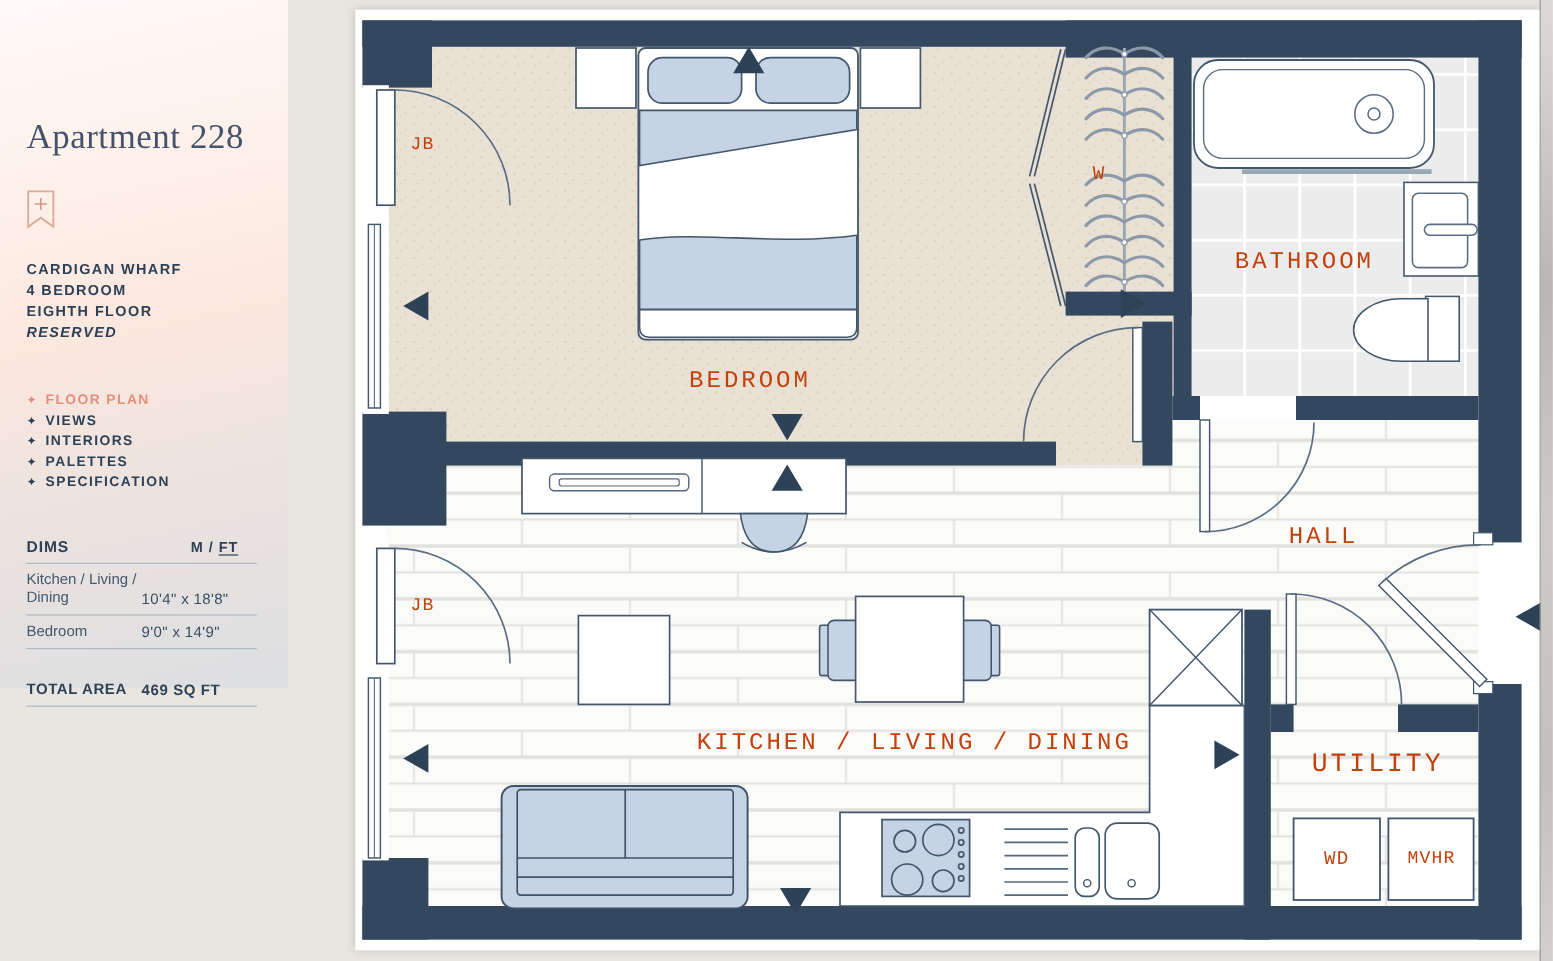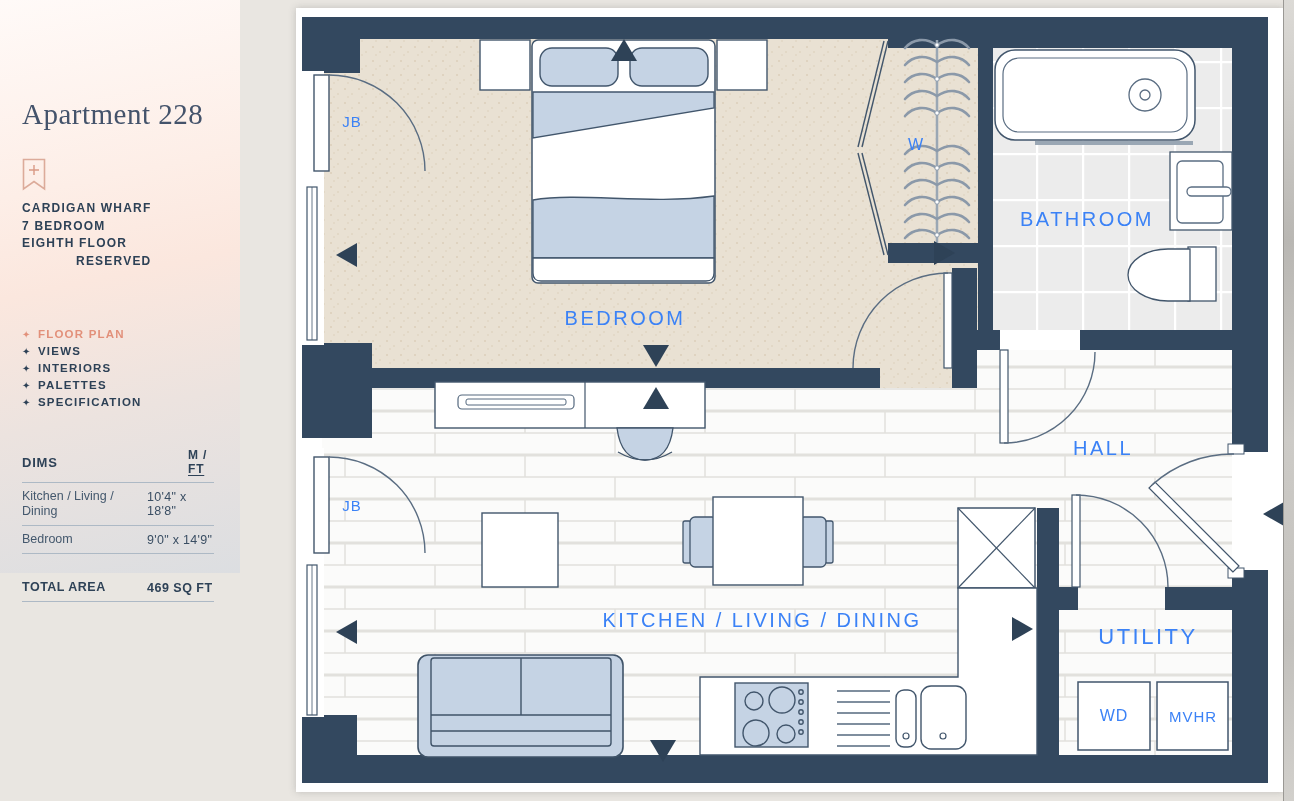--- a/index.html
+++ b/index.html
@@ -12,51 +12,51 @@
   .sidebar{
     position:absolute;left:0;top:0;width:240px;height:573px;
     background:linear-gradient(168deg,#fffaf8 0%,#fdeee7 32%,#fbe7de 48%,#ece3df 70%,#dcdee1 100%);
   }
   .title{
     position:absolute;left:22px;top:98px;margin:0;
     font-family:"Liberation Serif", serif;font-weight:400;
     font-size:29px;color:#44536b;letter-spacing:0.5px;
   }
   .bookmark{position:absolute;left:22px;top:158px;width:24px;height:34px;cursor:pointer;}
-  .details{position:absolute;left:22px;top:200px;line-height:17.5px;
+  .details{position:absolute;left:22px;top:216px;line-height:17.5px;
     font-size:12px;font-weight:700;letter-spacing:1.2px;color:#2d4156;}
-  .details .reserved{text-align:right;}
+  .details .reserved{font-style:italic;}
   .nav{position:absolute;left:22px;top:328px;}
   .nav-item{display:flex;align-items:center;margin-bottom:5px;cursor:pointer;}
   .nav-item .bullet{font-size:10px;color:#2d4156;width:16px;}
   .nav-item .lbl{font-size:11.5px;font-weight:700;letter-spacing:1.2px;color:#2d4156;}
   .nav-item.active .bullet,.nav-item.active .lbl{color:#e2907a;}
   
   .dims{position:absolute;left:22px;top:442px;width:192px;color:#2e4257;}
-  .dims-row{display:flex;align-items:center;padding:6px 0;gap:29px;}
+  .dims-row{display:flex;align-items:flex-end;padding:6px 0;}
   .dims-row .c1{width:96px;flex:none;}
   .dims-row .c2{flex:1;}
   .dims-head{font-size:13px;font-weight:700;letter-spacing:0.8px;}
   .units{font-size:12px;font-weight:700;letter-spacing:0.8px;padding-left:41px;}
   .units .ft{text-decoration:underline;text-underline-offset:2px;cursor:pointer;}
   .units .m{cursor:pointer;}
   .dims-line{border:none;border-top:1px solid #adb9c5;margin:0;}
   .room-label{font-size:12.5px;color:#44586d;line-height:15px;}
   .room-val{font-size:12.5px;color:#3a4e63;letter-spacing:0.3px;}
   .total .room-label,.total .room-val{font-weight:700;color:#2e4257;font-size:12.5px;letter-spacing:0.5px;margin-top:20px;}
   
   .sheet{
     position:absolute;left:296px;top:8px;width:988px;height:784px;
     background:#ffffff;box-shadow:0 0 7px rgba(70,70,70,0.25);
   }
   .sheet svg{position:absolute;left:4px;top:7px;}
   .overlay{position:absolute;left:4px;top:7px;width:985px;height:770px;pointer-events:none;}
   .plan-label{
     position:absolute;transform:translate(-50%,-50%);
-    color:#3b82f6;font-size:20px;letter-spacing:2.5px;white-space:nowrap;
+    color:#c2410c;font-size:20px;letter-spacing:2.5px;white-space:nowrap;font-family:Liberation Mono, monospace;
   }
   .plan-label.small{font-size:15px;letter-spacing:1px;}
   .plan-label.mid{font-size:16px;letter-spacing:1px;}
   
   .right-strip{
     position:absolute;right:0;top:0;width:10px;height:801px;
     background:linear-gradient(180deg,#dcdad6 0%,#cfcdc9 12%,#b9b7b3 30%,#cdcbc7 55%,#c2c0bc 80%,#d2d0cc 100%);
     border-left:1px solid #9a9894;
   }
 </style>
@@ -70,21 +70,21 @@
     <span>
       <svg width="24" height="34" viewBox="0 0 24 34">
         <path d="M1.5 1.5 H22.5 V31 L12 23.5 L1.5 31 Z" fill="none" stroke="#dcab9a" stroke-width="1.6"></path>
         <path d="M12 7 V17 M7 12 H17" stroke="#d99a85" stroke-width="1.4"></path>
       </svg>
     </span>
   </div>
 
   <div class="details">
     <div>CARDIGAN WHARF</div>
-    <div>7 BEDROOM</div>
+    <div>4 BEDROOM</div>
     <div>EIGHTH FLOOR</div>
     <div class="reserved">RESERVED</div>
   </div>
 
   <nav class="nav">
     <div class="nav-item active">
       <span class="bullet">✦</span>
       <span class="lbl">FLOOR PLAN</span>
     </div>
     <div class="nav-item">

